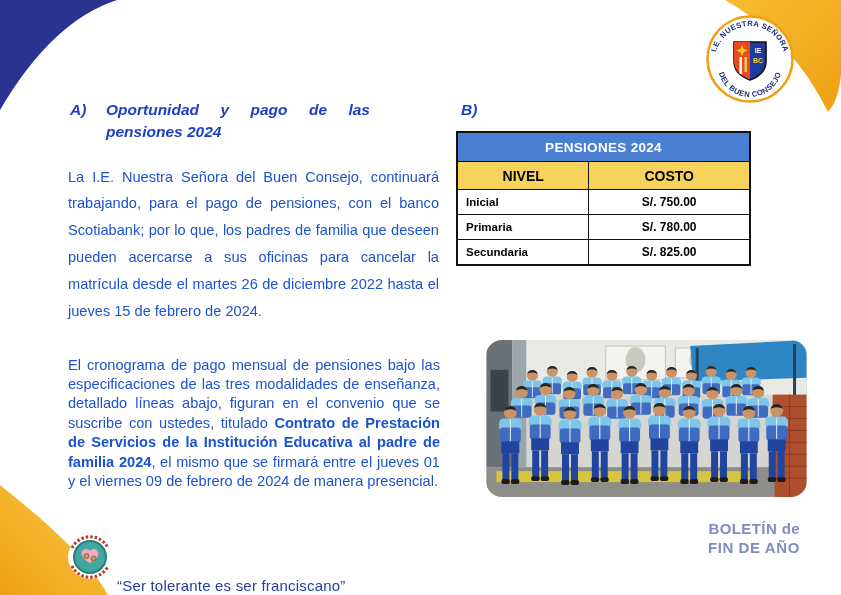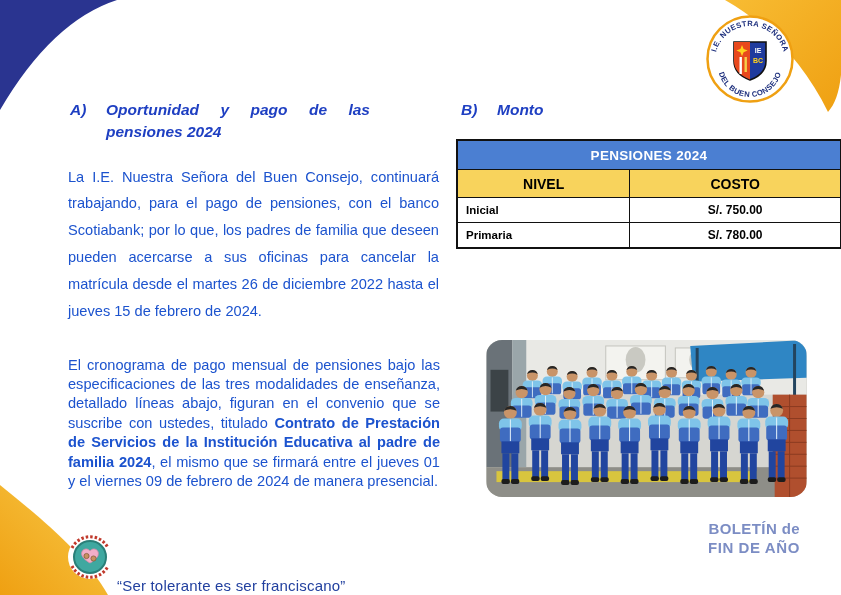--- a/index.html
+++ b/index.html
@@ -18,21 +18,21 @@
   .heading .h-label{width:36px;flex:0 0 36px;}
   .heading .h-title{flex:1;text-align:justify;}
   .heading-a{position:absolute;left:70px;top:99px;width:300px;}
   .heading-b{position:absolute;left:461px;top:99px;width:200px;}
   .para{position:absolute;left:68px;color:#1c53ce;text-align:justify;font-size:14.6px;}
   .para-1{top:149px;width:371px;line-height:26.8px;}
   .para-2{top:341px;width:372px;line-height:19.4px;}
   .para-2 b{font-weight:bold;}
 
   
-  .pens-table{position:absolute;left:456px;top:139px;width:386px;border-collapse:collapse;table-layout:fixed;}
+  .pens-table{position:absolute;left:456px;top:131px;width:295px;border-collapse:collapse;table-layout:fixed;}
   .pens-table td,.pens-table th{border:1.5px solid #111;}
   .pens-table{border:2px solid #111;}
   .pt-title{background:#4b7fd2;color:#fff;font-weight:bold;font-size:13.5px;text-align:center;height:26px;letter-spacing:.3px;}
   .pt-head{background:#f8d35c;color:#000;font-weight:bold;font-size:14px;text-align:center;height:25px;}
   .pt-nivel{font-weight:bold;font-size:11.5px;padding:0 0 0 8px;height:24px;text-align:left;}
   .pt-costo{font-weight:bold;font-size:12px;text-align:center;}
   .col-nivel{width:45%;} .col-costo{width:55%;}
 
   
   .photo{position:absolute;left:486px;top:340px;width:321px;height:157px;border-radius:16px;overflow:hidden;background:#d6d6d1;}
@@ -101,21 +101,20 @@
     <span class="h-label">A)</span>
     <span class="h-title">Oportunidad y pago de las pensiones 2024</span>
   </div>
 
   <p class="para para-1">La I.E. Nuestra Señora del Buen Consejo, continuará trabajando, para el pago de pensiones, con el banco Scotiabank; por lo que, los padres de familia que deseen pueden acercarse a sus oficinas para cancelar la matrícula desde el martes 26 de diciembre 2022 hasta el jueves 15 de febrero de 2024.</p>
 
   <p class="para para-2"><span>El cronograma de pago mensual de pensiones bajo las especificaciones de las tres modalidades de enseñanza, detallado líneas abajo, figuran en el convenio que se suscribe con ustedes, titulado </span><b>Contrato de Prestación de Servicios de la Institución Educativa al padre de familia 2024</b><span>, el mismo que se firmará entre el jueves 01 y el viernes 09 de febrero de 2024 de manera presencial.</span></p>
 
   <div class="heading heading-b">
     <span class="h-label">B)</span>
-    <span class="h-title" style="text-align:left">Monto</span>
   </div>
 
   <table class="pens-table">
     <colgroup>
         <col class="col-nivel">
         <col class="col-costo">
       </colgroup>
     <tbody>
       <tr>
           <td class="pt-title" colspan="2">PENSIONES 2024</td>
@@ -124,20 +123,24 @@
         <td class="pt-head">NIVEL</td>
         <td class="pt-head">COSTO</td>
       </tr>
       <tr>
         <td class="pt-nivel">Inicial</td>
         <td class="pt-costo">S/. 750.00</td>
       </tr>
       <tr>
         <td class="pt-nivel">Primaria</td>
         <td class="pt-costo">S/. 780.00</td>
+      </tr>
+      <tr>
+        <td class="pt-nivel">Secundaria</td>
+        <td class="pt-costo">S/. 825.00</td>
       </tr>
     </tbody>
   </table>
 
   <div class="photo" role="img" aria-label="Group of students in blue school tracksuits posing in a courtyard">
     <svg width="321" height="157" viewBox="0 0 322 158">
       <defs>
         <symbol id="p-torso" overflow="visible">
           <circle cx="12" cy="9" r="6.5" fill="#c99468"></circle>
           <path d="M12,2.5 a6.5,6.5 0 0 0 -6.2,4.8 a13,13 0 0 1 12.4,0 A6.5,6.5 0 0 0 12,2.5 Z" fill="#262626"></path>

